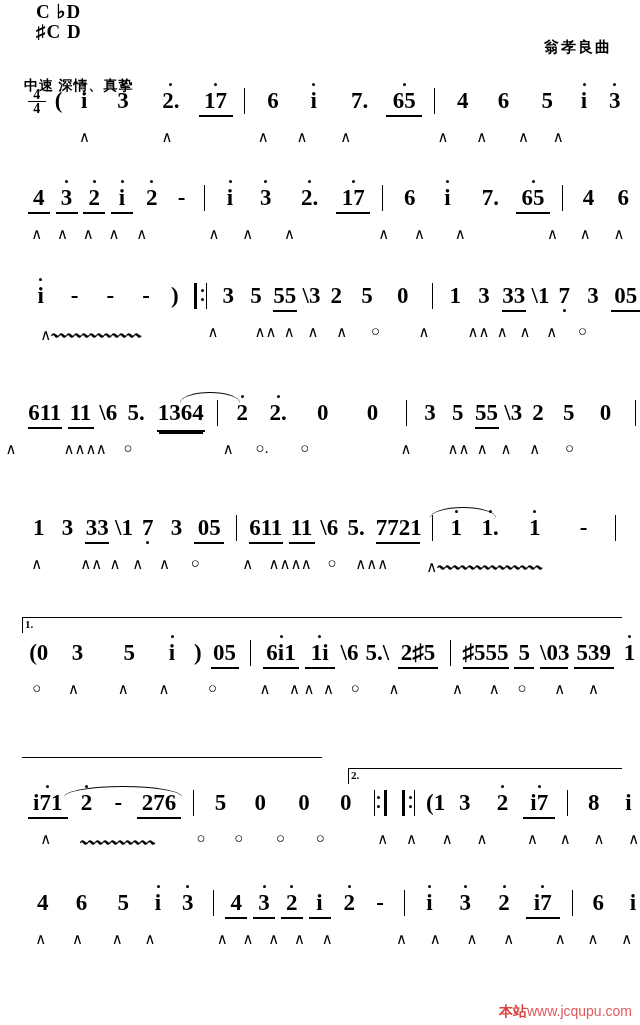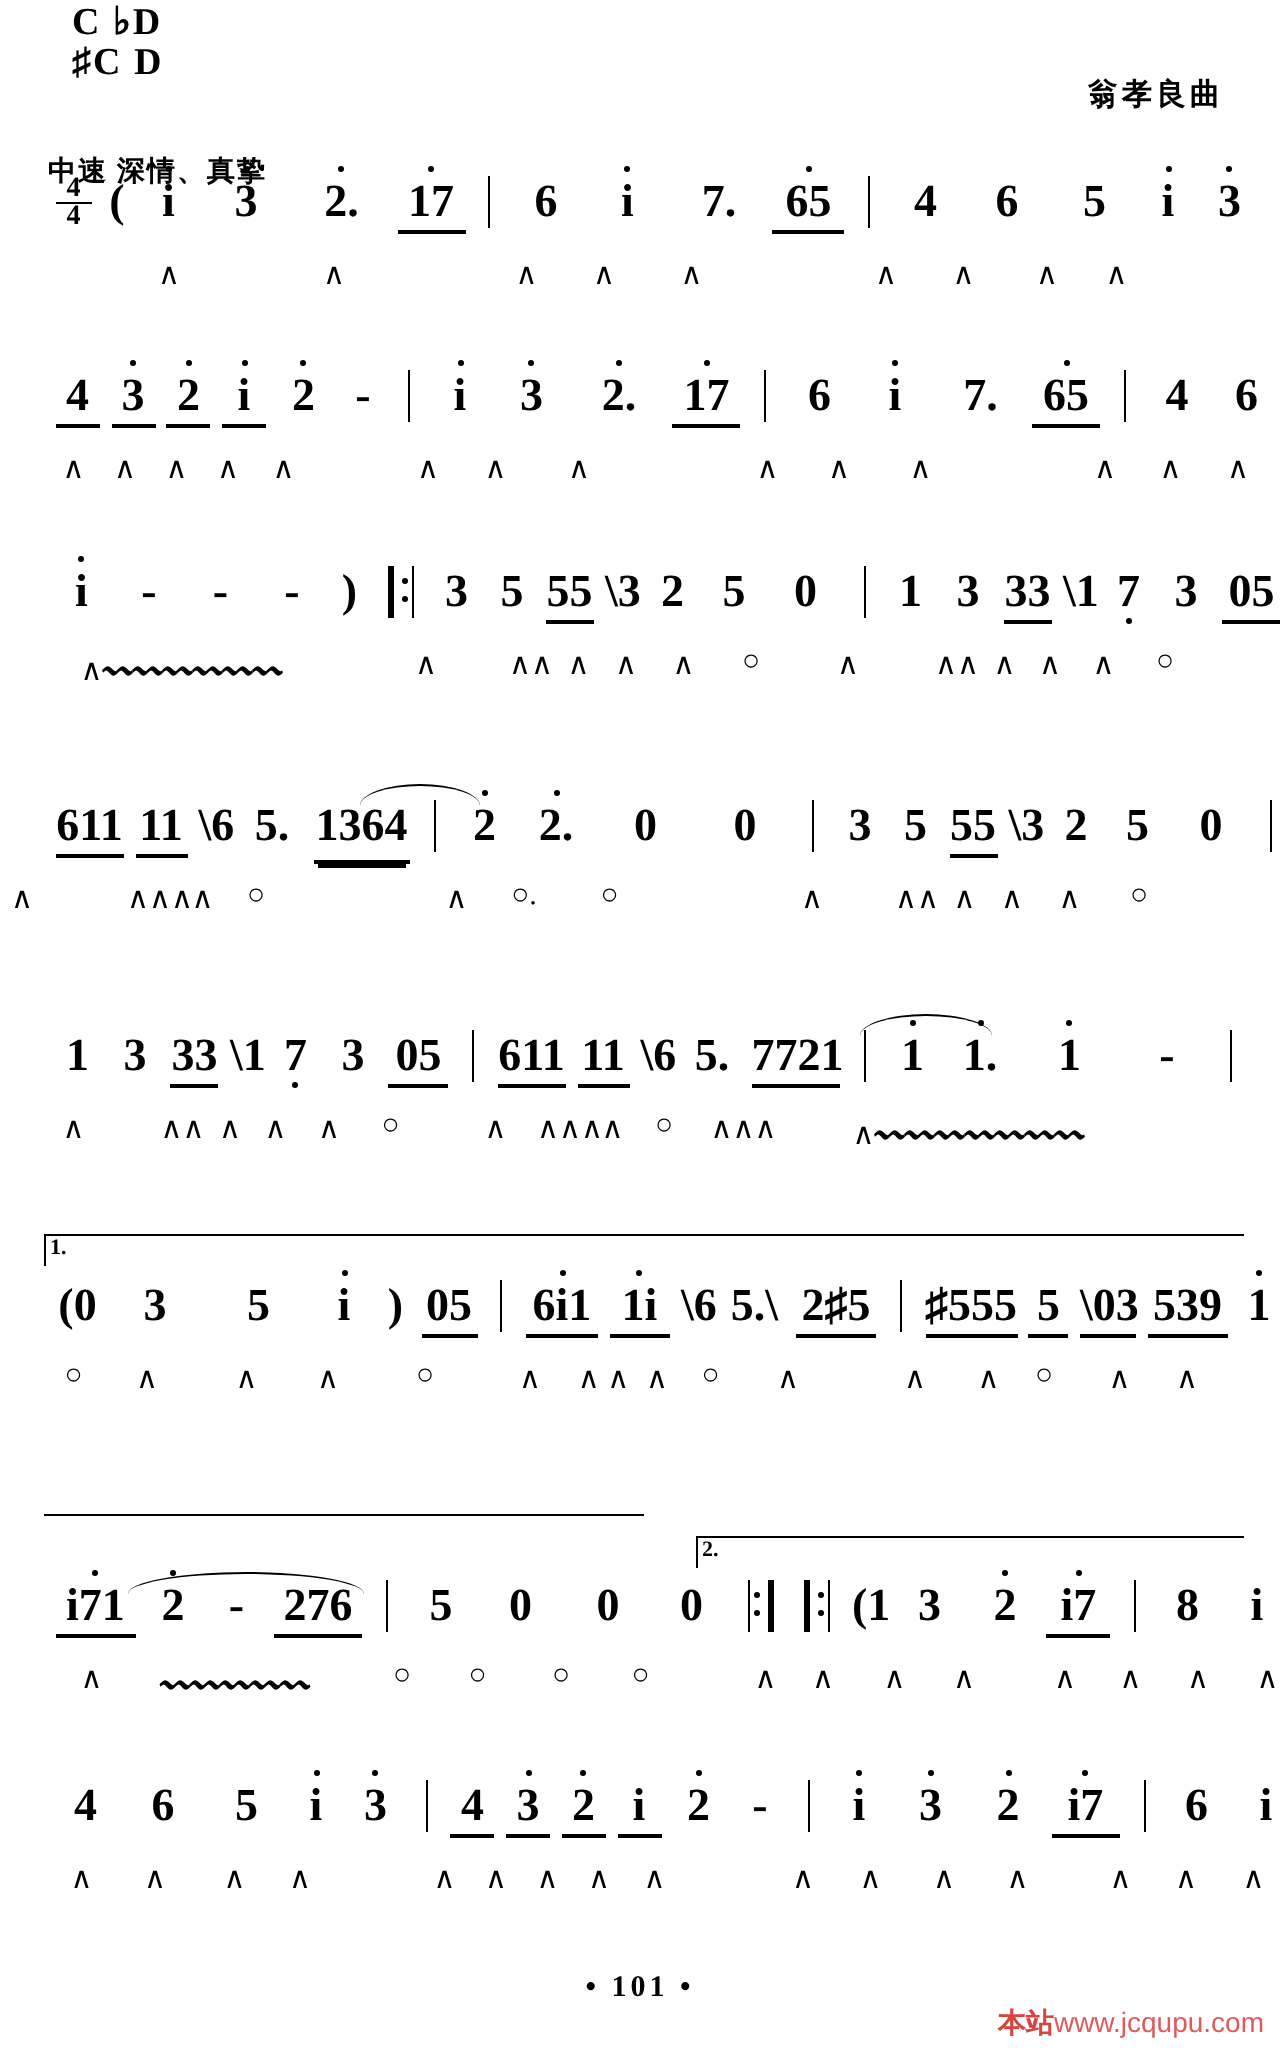--- a/index.html
+++ b/index.html
@@ -636,18 +636,17 @@
       <span class="cell" style="width:34px">∧</span>
       <span class="cell" style="width:13px"></span>
       <span class="cell" style="width:28px">∧</span>
       <span class="cell" style="width:30px">∧</span>
       <span class="cell" style="width:30px">∧</span>
       
       
     </div>
   </div>
 
-  <div class="page-number">• 101 •</div>
   <div class="watermark">
     <span class="cn">本站</span><span>www.jcqupu.com</span>
   </div>
 
 </div>
 
 </body></html>

